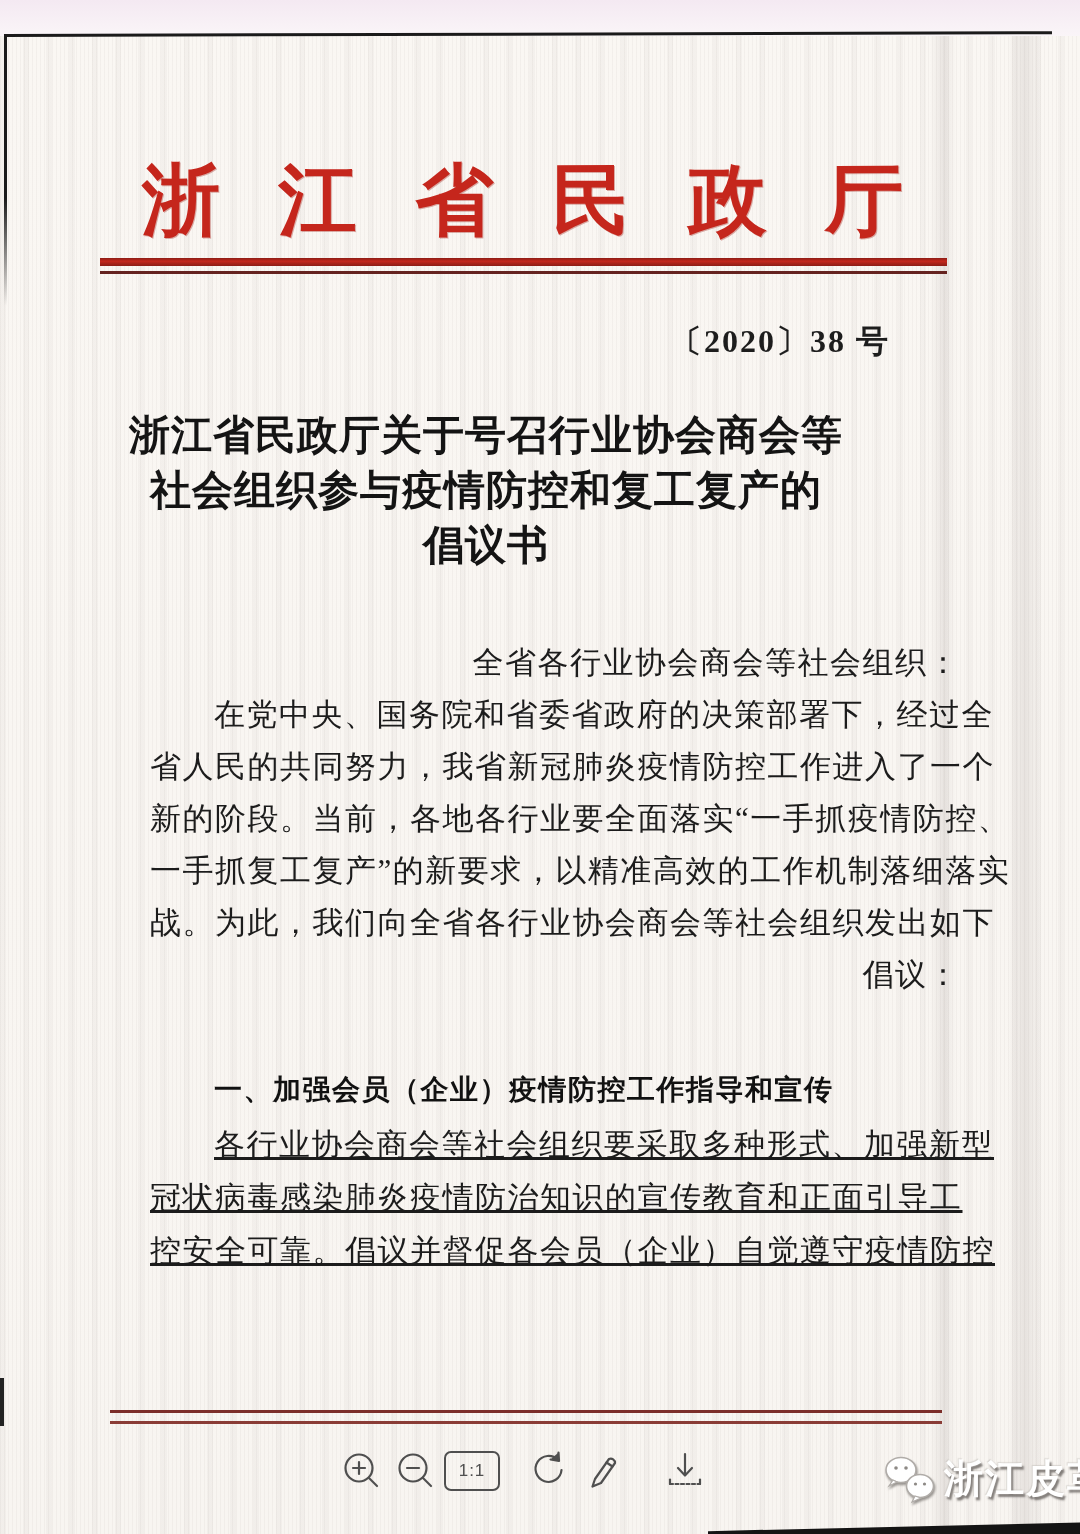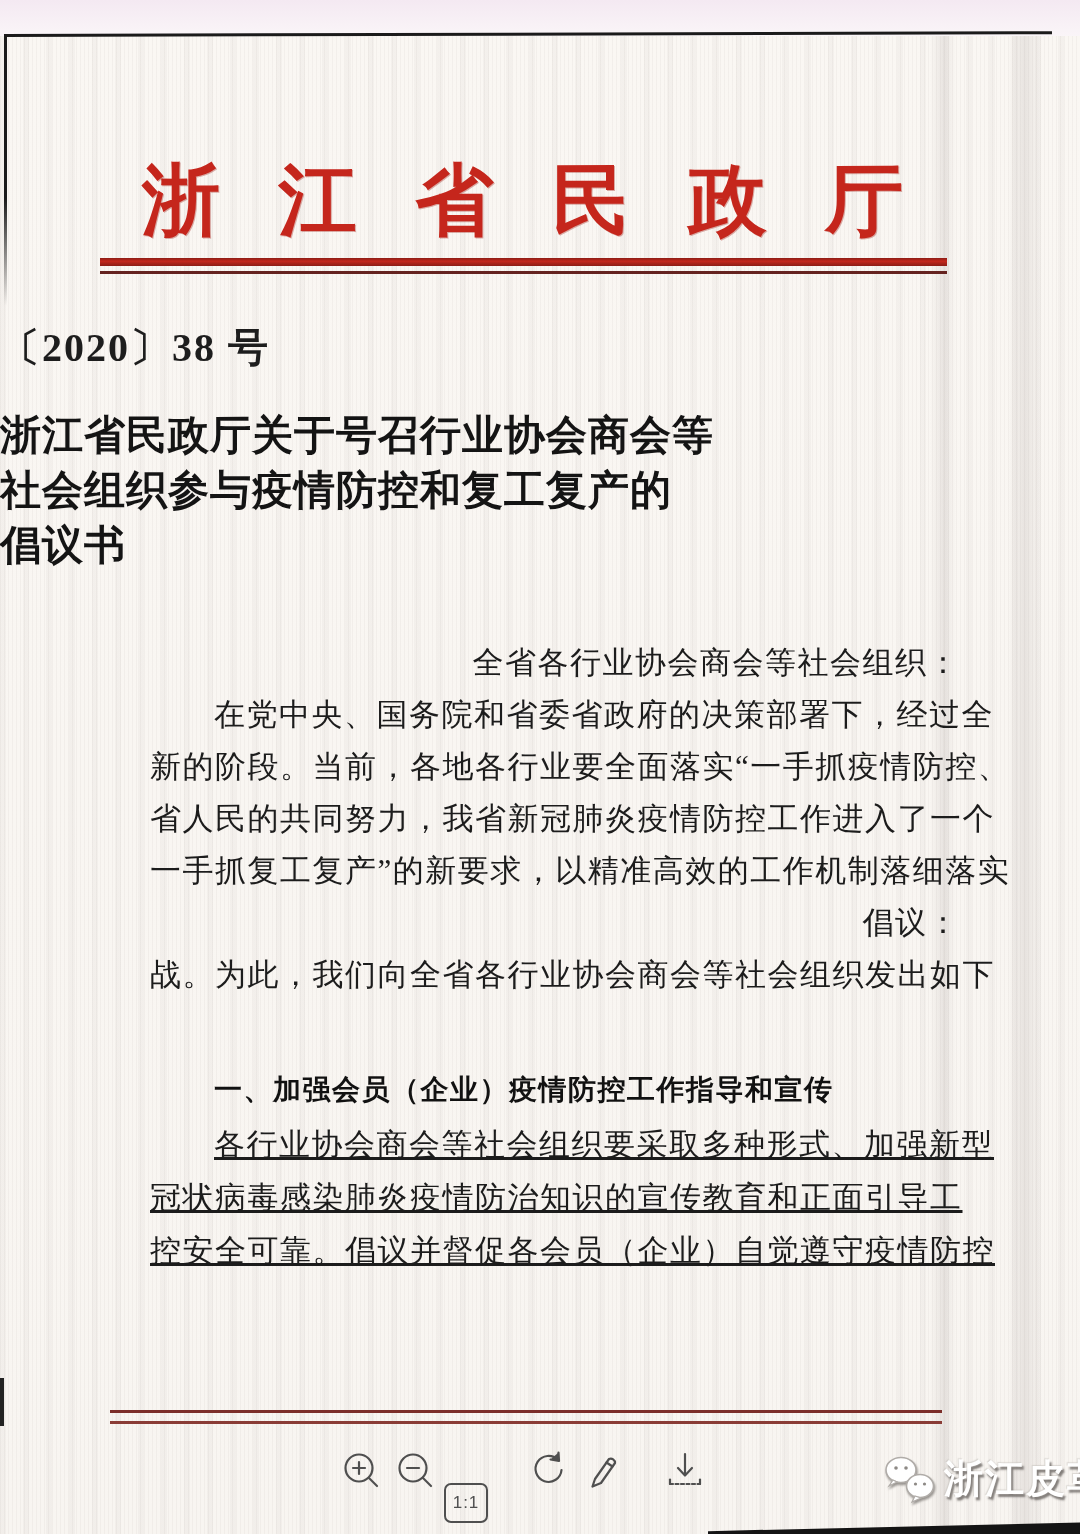--- a/index.html
+++ b/index.html
@@ -73,27 +73,29 @@
   .rule-thick {
     position: absolute; top: 258px; left: 100px; width: 847px; height: 8px;
     background: linear-gradient(#8c1d16, #c4271c 40%, #8c1d16);
   }
   .rule-thin {
     position: absolute; top: 271px; left: 100px; width: 847px; height: 3px;
     background: #652320;
   }
   .doc-number {
     position: absolute; top: 320px; left: 0; width: 890px;
-    font-size: 40px; font-weight: bold; color: #1d1d1d;
+    text-align: right;
+    font-size: 32px; font-weight: bold; color: #1d1d1d;
     letter-spacing: 2px;
   }
 
   
   .doc-title {
     position: absolute; top: 408px; left: 0; width: 972px;
+    text-align: center;
     font-size: 41px; font-weight: bold; color: #141414;
     line-height: 55px;
     letter-spacing: 1px;
   }
 
   
   .body-block {
     position: absolute; left: 150px; width: 810px;
     font-size: 31px; color: #1c1c1c;
     letter-spacing: 1.5px;
@@ -123,25 +125,25 @@
     position: absolute; top: 1421px; left: 110px; width: 832px; height: 3px;
     background: #8a3c36;
   }
 
   
   .toolbar { position: absolute; top: 1443px; left: 0; width: 1080px; height: 60px; }
   .tool { position: absolute; top: 6px; width: 46px; height: 46px; cursor: pointer; }
   .tool svg { width: 100%; height: 100%; stroke: #4f4f4f; fill: none; stroke-width: 2.2; stroke-linecap: round; stroke-linejoin: round; }
   .tool-zoom-in  { left: 340px; }
   .tool-zoom-out { left: 394px; }
-  .tool-scale    { left: 444px; top: 8px; width: 44px; height: 40px;
+  .tool-scale    { left: 444px; top: 8px; width: 56px; height: 40px;
                    border: 2.5px solid #4f4f4f; border-radius: 7px;
                    display: flex; align-items: center; justify-content: center;
                    font-family: "Liberation Sans", sans-serif;
-                   font-size: 17px; color: #4f4f4f; letter-spacing: 1px; margin-top: 32px; }
+                   font-size: 17px; color: #4f4f4f; letter-spacing: 1px; }
   .tool-rotate   { left: 528px; }
   .tool-edit     { left: 582px; }
   .tool-download { left: 662px; }
 
   
   .watermark {
     position: absolute; top: 1452px; left: 884px;
     display: flex; align-items: center; gap: 6px;
   }
   .wechat-icon { width: 54px; height: 52px; filter: drop-shadow(1.5px 2px 1px rgba(120,116,112,0.75)); }
@@ -173,25 +175,25 @@
 
   <div class="doc-title">
     <div class="title-line">浙江省民政厅关于号召行业协会商会等</div>
     <div class="title-line">社会组织参与疫情防控和复工复产的</div>
     <div class="title-line">倡议书</div>
   </div>
 
   <div class="body-block block-1">
     <div class="line">全省各行业协会商会等社会组织：</div>
     <div class="line indent">在党中央、国务院和省委省政府的决策部署下，经过全</div>
+    <div class="line">省人民的共同努力，我省新冠肺炎疫情防控工作进入了一个</div>
     <div class="line">新的阶段。当前，各地各行业要全面落实“一手抓疫情防控、</div>
-    <div class="line">省人民的共同努力，我省新冠肺炎疫情防控工作进入了一个</div>
     <div class="line">一手抓复工复产”的新要求，以精准高效的工作机制落细落实</div>
+    <div class="line">战。为此，我们向全省各行业协会商会等社会组织发出如下</div>
     <div class="line">倡议：</div>
-    <div class="line">战。为此，我们向全省各行业协会商会等社会组织发出如下</div>
   </div>
 
   <div class="section-heading">一、加强会员（企业）疫情防控工作指导和宣传</div>
 
   <div class="body-block block-2">
     <div class="line indent">各行业协会商会等社会组织要采取多种形式、加强新型</div>
     <div class="line">冠状病毒感染肺炎疫情防治知识的宣传教育和正面引导工</div>
     <div class="line">控安全可靠。倡议并督促各会员（企业）自觉遵守疫情防控</div>
   </div>
 

